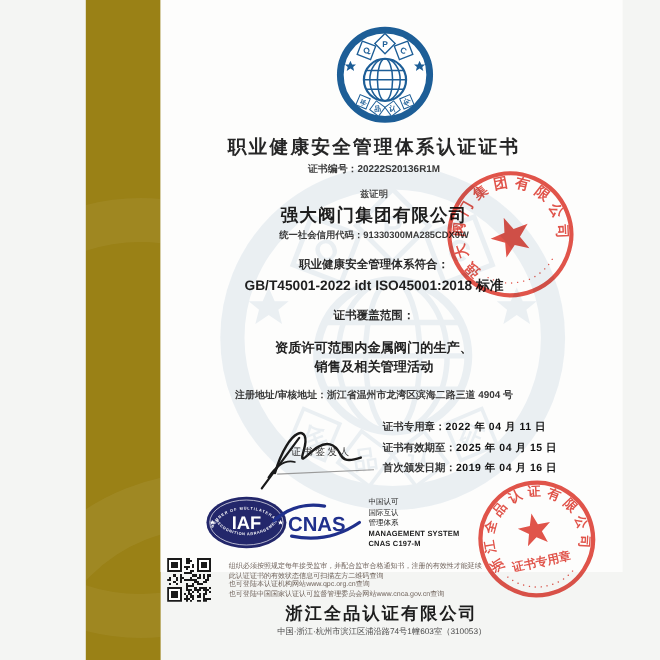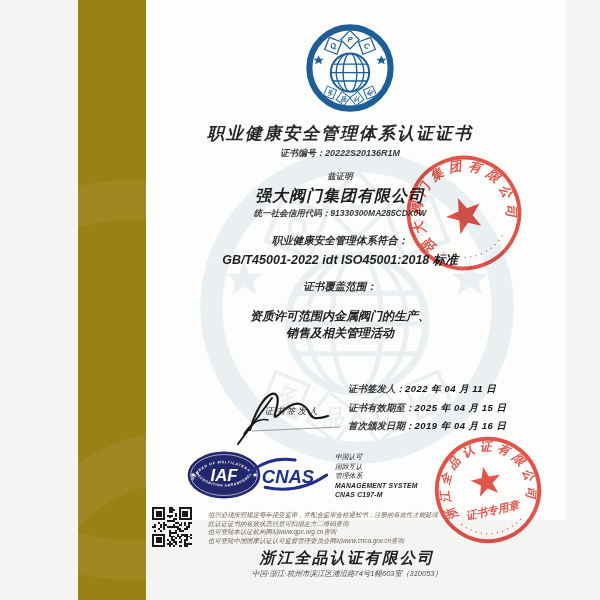--- a/index.html
+++ b/index.html
@@ -7,21 +7,21 @@
   .canvas{position:relative;width:600px;height:600px;background:#f4f5f3;}
 
   
   .gold-band{position:absolute;left:78px;top:0;width:68px;height:600px;background:#9a8116;overflow:hidden;}
   .gold-band .arc1{position:absolute;left:-150px;top:180px;width:320px;height:320px;border-radius:50%;
     border:40px solid rgba(255,255,255,0.05);}
   .gold-band .arc2{position:absolute;left:-90px;top:430px;width:300px;height:300px;border-radius:50%;
     border:50px solid rgba(255,255,255,0.06);}
 
   
-  .paper{position:absolute;left:146px;top:0;width:420px;height:520px;background:#fdfdfc;font-style:italic;}
+  .paper{position:absolute;left:146px;top:0;width:420px;height:520px;background:#fdfdfc;}
 
   .watermark{position:absolute;left:46px;top:142px;width:330px;height:330px;color:#4a7aa5;opacity:0.10;}
   .logo-top{position:absolute;left:158px;top:22px;width:92px;height:92px;color:#1d5e97;}
 
   .ct{position:absolute;left:-14px;width:416px;text-align:center;color:#2b2b2b;}
   .title{top:122px;font-size:17px;font-weight:bold;letter-spacing:2px;color:#262626;}
   .certno{top:147px;font-size:9px;font-weight:bold;color:#3a3a3a;}
   .intro{top:171px;font-size:8.5px;font-weight:bold;color:#4a4a4a;}
   .company{top:186px;font-size:16px;font-weight:bold;letter-spacing:1px;color:#1d1d1d;}
   .credit{top:208px;font-size:8.5px;font-weight:bold;color:#3a3a3a;}
@@ -153,23 +153,24 @@
     <div class="ct company">强大阀门集团有限公司</div>
     <div class="ct credit"><span>统一社会信用代码：</span><span>91330300MA285CDX0W</span></div>
 
     <div class="ct conform">职业健康安全管理体系符合：</div>
     <div class="ct standard">GB/T45001-2022 idt ISO45001:2018 标准</div>
 
     <div class="ct scope1">资质许可范围内金属阀门的生产、</div>
     <div class="ct scopelbl">证书覆盖范围：</div>
     <div class="ct scope2">销售及相关管理活动</div>
 
+    <div class="ct address"><span>注册地址/审核地址：</span><span>浙江省温州市龙湾区滨海二路三道 4904 号</span></div>
 
     <div class="dates">
-      <div class="row"><span class="lbl">证书签发人：</span><span class="val">2022 年 04 月 11 日</span></div>
+      <div class="row"><span class="lbl">证书专用章：</span><span class="val">2022 年 04 月 11 日</span></div>
       <div class="row"><span class="lbl">证书有效期至：</span><span class="val">2025 年 04 月 15 日</span></div>
       <div class="row"><span class="lbl">首次颁发日期：</span><span class="val">2019 年 04 月 16 日</span></div>
     </div>
 
     <div class="sig">
       <svg viewBox="0 0 130 72" fill="none">
         <path d="M16,70 L50,24" stroke="#1a1a1a" stroke-width="2" stroke-linecap="round"></path>
         <path d="M28,56 C40,14 62,10 54,36 C48,56 64,26 78,30 C92,34 82,50 106,42" stroke="#1a1a1a" stroke-width="2.2" stroke-linecap="round"></path>
         <path d="M22,60 C30,48 38,44 46,46" stroke="#1a1a1a" stroke-width="1.6" stroke-linecap="round"></path>
         <line x1="30" y1="57" x2="118" y2="53" stroke="#9a9a9a" stroke-width="1"></line>

